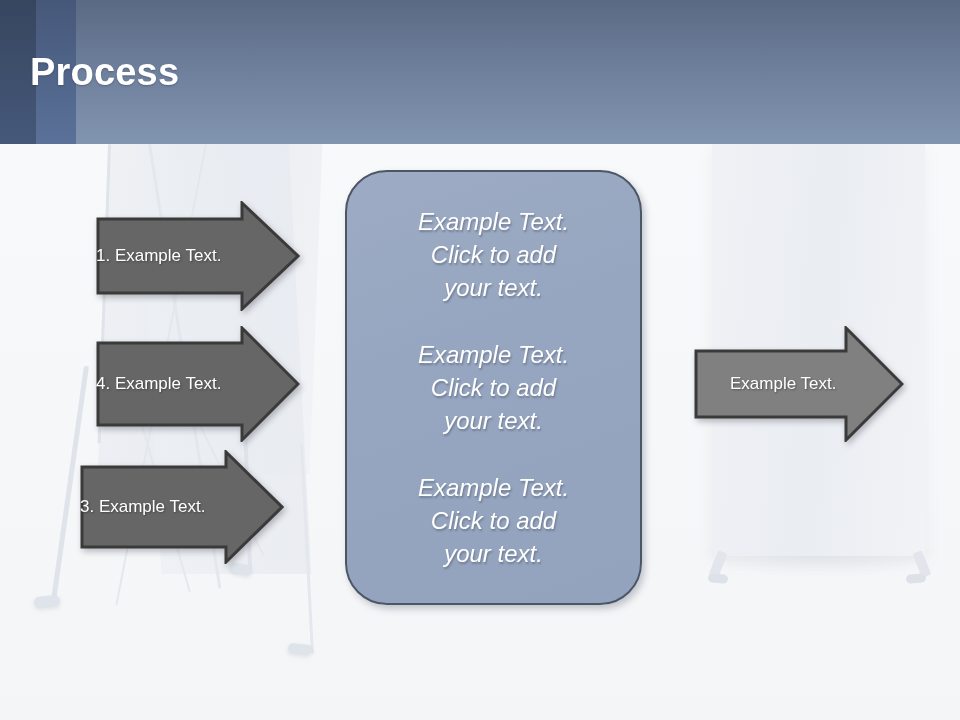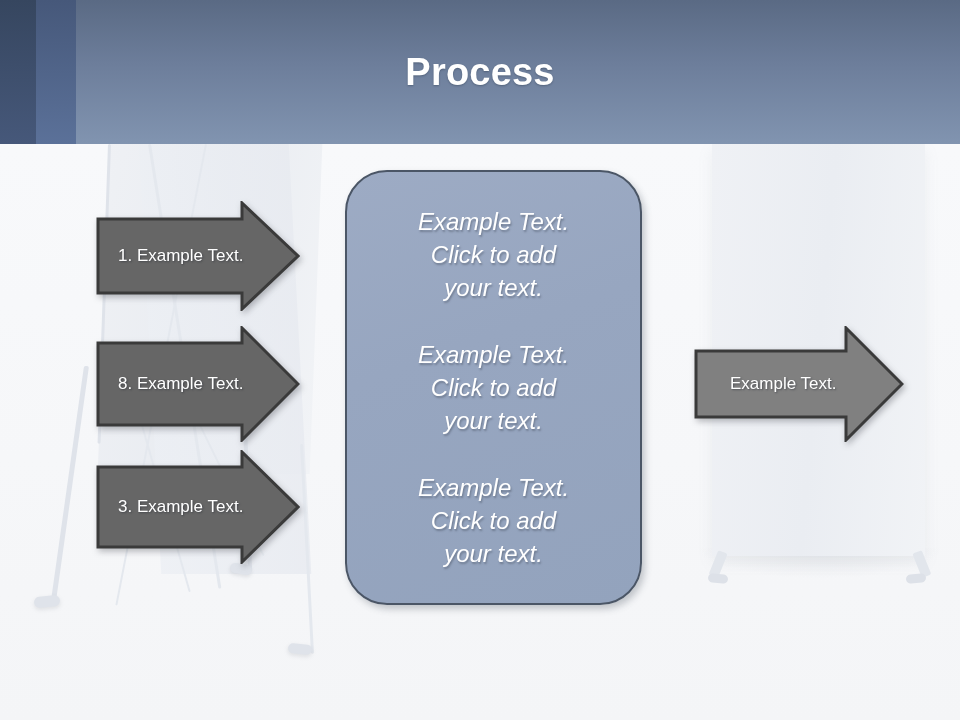--- a/index.html
+++ b/index.html
@@ -107,25 +107,26 @@
     position: absolute; left: 36px; top: 0;
     width: 40px; height: 144px;
     background: linear-gradient(180deg,#46587a 0%, #5b7199 100%);
   }
   .header-title {
     position: absolute;
     left: 0; top: 0;
     width: 960px; height: 144px;
     display: flex;
     align-items: center;
-    justify-content: center;
+    justify-content: flex-start;
     color: #ffffff;
     font-size: 38px;
     letter-spacing: .2px;
     white-space: nowrap;
+    padding-left: 30px;
     box-sizing: border-box;
     text-shadow: 0 1px 2px rgba(30,40,58,.35);
   }
   .header-title .bold { font-weight: bold; }
   .header-title .rest { font-weight: normal; }
 
   
   .arrow {
     position: absolute;
     display: flex;
@@ -138,21 +139,21 @@
     left: 0; top: 0;
     width: 100%; height: 100%;
     display: flex;
     align-items: center;
     color: #ffffff;
     font-size: 17px;
     white-space: nowrap;
     text-shadow: 1px 1px 2px rgba(40,44,52,.55);
     pointer-events: none;
   }
-  .arrow-step .arrow-label { justify-content: flex-start; padding-left: 22px; }
+  .arrow-step .arrow-label { justify-content: flex-start; }
   .arrow-final .arrow-label { justify-content: flex-start; padding-left: 36px; }
 
   
   .round-box {
     position: absolute;
     left: 345px; top: 170px;
     width: 297px; height: 435px;
     background: linear-gradient(160deg,#9dabc4 0%, #97a6c0 40%, #93a3bd 100%);
     border: 2px solid #4b5666;
     border-radius: 42px;
@@ -217,24 +218,24 @@
     <svg width="204" height="110" viewBox="0 0 204 110" aria-hidden="true">
       <polygon points="2,18 146,18 146,2 202,55 146,108 146,92 2,92" fill="#666666" stroke="#3a3a3a" stroke-width="3" stroke-linejoin="miter"></polygon>
     </svg>
     <div class="arrow-label">1. Example Text.</div>
   </div>
 
   <div class="arrow arrow-step" style="left:96px;top:326px;width:204px;height:116px;">
     <svg width="204" height="116" viewBox="0 0 204 116" aria-hidden="true">
       <polygon points="2,17 146,17 146,2 202,58 146,114 146,99 2,99" fill="#666666" stroke="#3a3a3a" stroke-width="3" stroke-linejoin="miter"></polygon>
     </svg>
-    <div class="arrow-label">8. Example Text.</div>
-  </div>
-
-  <div class="arrow arrow-step" style="left:96px;top:450px;width:204px;height:114px;">
+    <div class="arrow-label">4. Example Text.</div>
+  </div>
+
+  <div class="arrow arrow-step" style="left:80px;top:450px;width:204px;height:114px;">
     <svg width="204" height="114" viewBox="0 0 204 114" aria-hidden="true">
       <polygon points="2,17 146,17 146,2 202,57 146,112 146,97 2,97" fill="#666666" stroke="#3a3a3a" stroke-width="3" stroke-linejoin="miter"></polygon>
     </svg>
     <div class="arrow-label">3. Example Text.</div>
   </div>
 
   <div class="round-box">
     <p class="round-block">
       <span>Example Text.</span><br>
       <span>Click  to add</span><br>

